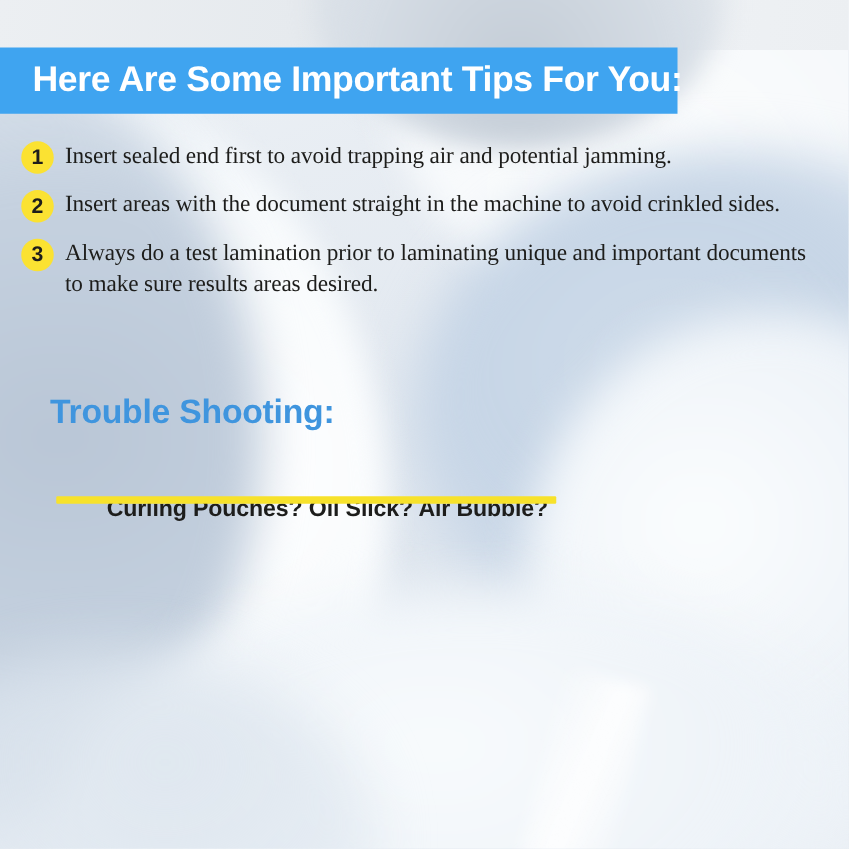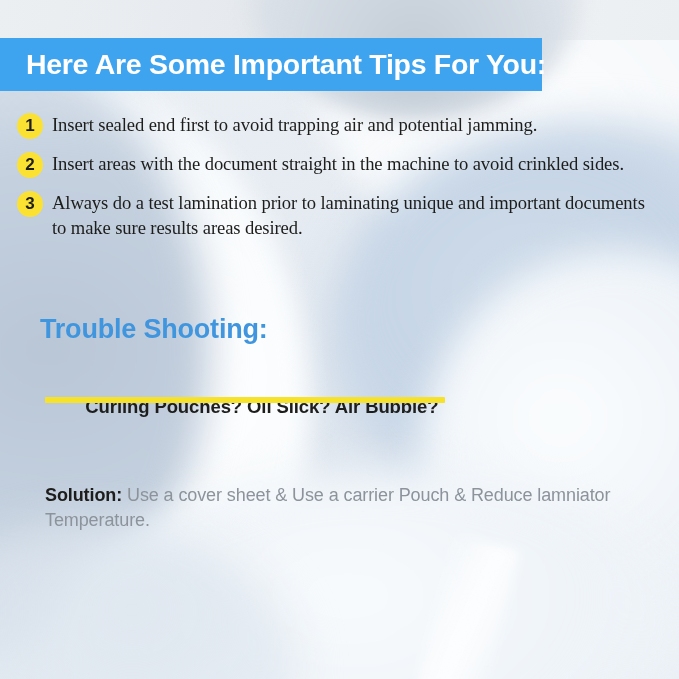--- a/index.html
+++ b/index.html
@@ -258,22 +258,19 @@
 
     </div>
 
     <div class="ts-heading">Trouble Shooting:</div>
 
     <div class="qa qa-1">
       <div class="question">
         <span>Curling Pouches? Oil Slick? Air Bubble?</span>
         <span class="underline ul-1"></span>
       </div>
-      <div class="solution">
-        <span class="solution-label">Solution:</span><span> Use a cover sheet &amp; Use a carrier Pouch &amp; Reduce lamniator Temperature.</span>
-      </div>
     </div>
 
     <div class="qa qa-2">
     </div>
 
   </div>
 </div>
 
 </body></html>

